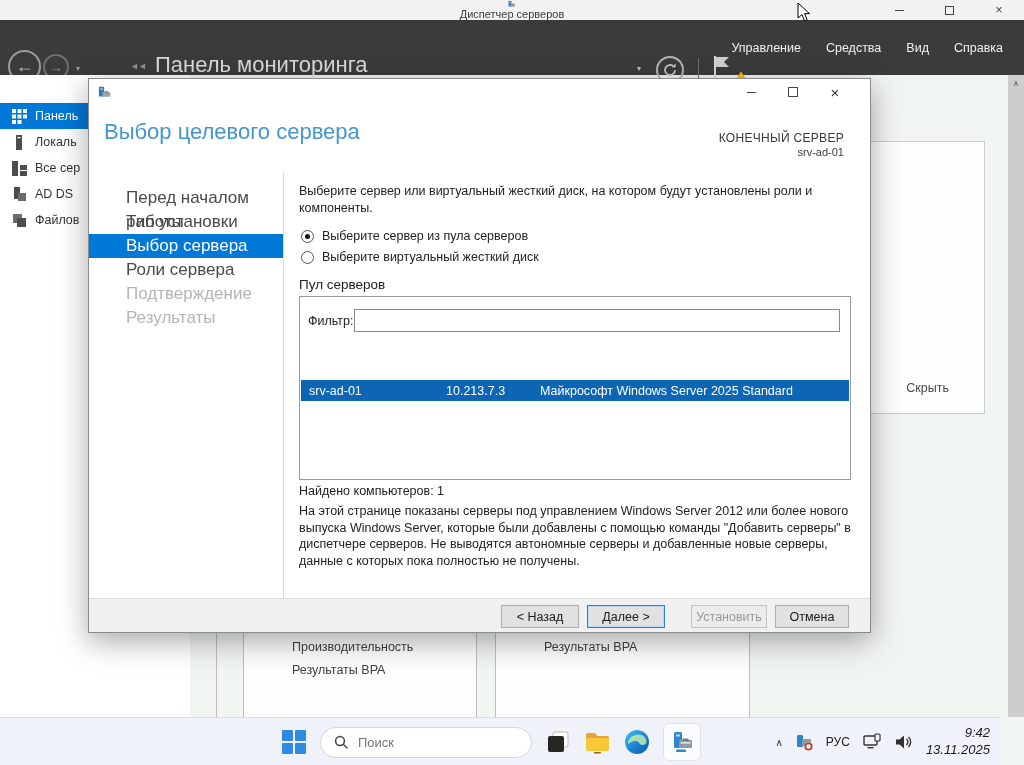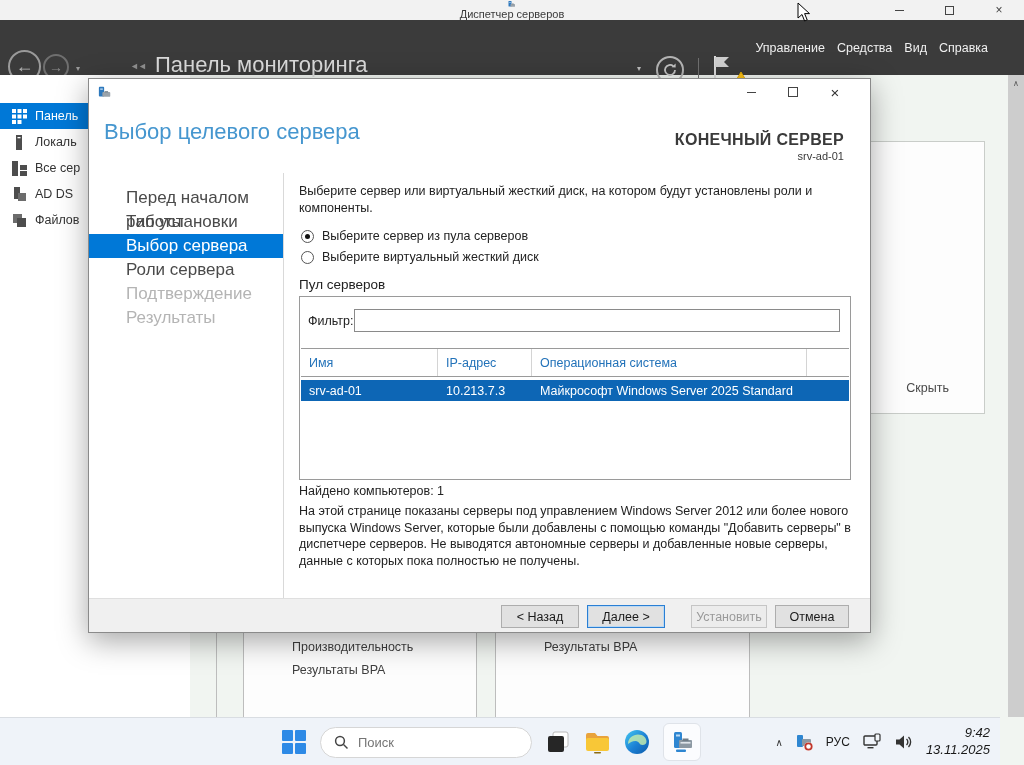--- a/index.html
+++ b/index.html
@@ -22,21 +22,21 @@
   .nav-back { left:8px; top:30px; width:33px; height:33px; border:2px solid #9a9a9a; color:#b9b9b9; font-size:18px; }
   .nav-fwd { left:43px; top:34px; width:26px; height:26px; border:2px solid #6f6f6f; color:#8b8b8b; font-size:14px; }
   .hdr-caret { position:absolute; left:76px; top:44px; font-size:8px; color:#9a9a9a; }
   .collapse { position:absolute; left:130px; top:41px; font-size:9px; letter-spacing:-1px; color:#8f8f8f; }
   .page-title { position:absolute; left:155px; top:32px; font-size:22px; font-weight:300; color:#dadada; }
   .hdr-right-caret { position:absolute; left:637px; top:44px; font-size:8px; color:#bcbcbc; }
   .refresh { position:absolute; left:656px; top:36px; width:28px; height:28px; border:2px solid #b5b5b5; border-radius:50%; display:flex; align-items:center; justify-content:center; }
   .hdr-sep { position:absolute; left:698px; top:38px; width:1px; height:24px; background:#707070; }
   .flagwrap { position:absolute; left:712px; top:35px; }
   .warnwrap { position:absolute; left:728px; top:51px; }
-  .hdr-menu { position:absolute; right:36px; top:0; height:55px; display:flex; align-items:center; gap:12px; }
+  .hdr-menu { position:absolute; right:21px; top:0; height:55px; display:flex; align-items:center; gap:25px; }
   .hdr-menu span { font-size:12.5px; color:#f0f0f0; }
 
   
   .sidebar { position:absolute; left:0; top:75px; width:190px; height:642px; background:#ffffff; }
   .side-item { display:flex; align-items:center; gap:8px; height:26px; padding-left:12px; font-size:12.5px; color:#333; white-space:nowrap; }
   .side-item.sel { background:#0078d7; color:#fff; }
   .sidebar .pad { height:28px; }
 
   
   .welcome-tile { position:absolute; left:500px; top:141px; width:485px; height:273px; background:#fdfdfd; border:1px solid #c9cdc9; }
@@ -50,21 +50,21 @@
 
   
   .dialog { position:absolute; left:88px; top:78px; width:783px; height:555px; background:#fff; border:1px solid #8a8a8a; box-shadow:0 8px 28px rgba(0,0,0,.35); z-index:20; }
   .dlg-titlebar { position:absolute; left:0; top:0; right:0; height:26px; display:flex; align-items:center; background:#fff; }
   .dlg-titlebar .t { font-size:12px; color:#1a1a1a; margin-left:6px; }
   .dlg-titlebar .app-ico { margin-left:9px; }
   .dlg-btns { position:absolute; right:14px; top:0; height:26px; display:flex; }
   .dlg-btn { width:42px; height:26px; display:flex; align-items:center; justify-content:center; color:#333; font-size:13px; }
   .wiz-heading { position:absolute; left:15px; top:40px; font-size:22px; font-weight:300; color:#4596cf; }
   .target { position:absolute; right:26px; top:52px; text-align:right; color:#3a3a3a; }
-  .target .lab { font-size:16px; font-weight:bold; letter-spacing:.3px;text-align:right; }
+  .target .lab { font-size:12px; font-weight:normal; letter-spacing:.3px;text-align:right; }
   .target .srv { font-size:11px; margin-top:1px; }
   .wiz-nav { position:absolute; left:0; top:94px; width:195px; height:425px; border-right:1px solid #d9d9d9; padding-top:13px; }
   .wiz-nav-item { height:24px; line-height:24px; padding-left:37px; font-size:17px; color:#4a4a4a; }
   .wiz-nav-item.sel { background:#0078d7; color:#fff; }
   .wiz-nav-item.dis { color:#b4b4b4; }
   .intro { position:absolute; left:210px; top:104px; width:565px; font-size:12.5px; line-height:17px; color:#222; }
   .radio-row { position:absolute; left:212px; display:flex; align-items:center; gap:8px; font-size:12.5px; color:#222; }
   .radio { width:13px; height:13px; border:1px solid #555; border-radius:50%; background:#fff; position:relative; }
   .radio.on::after { content:""; position:absolute; left:3px; top:3px; width:5px; height:5px; border-radius:50%; background:#111; }
   .pool-label { position:absolute; left:210px; top:198px; font-size:13.5px; color:#222; }
@@ -269,26 +269,20 @@
     <div class="radio-row" style="top:171px">
       <span class="radio"></span>
       <span>Выберите виртуальный жесткий диск</span>
     </div>
 
     <div class="pool-label">Пул серверов</div>
 
     <div class="groupbox">
       <span class="filter-lab">Фильтр:</span>
       <input class="filter-input" value="" style="">
-      <div class="tbl-head">
-        <div class="th c1">Имя</div>
-        <div class="th c2">IP-адрес</div>
-        <div class="th c3">Операционная система</div>
-        <div class="th c4"></div>
-      </div>
       <div class="tbl-row">
         <div class="td c1">srv-ad-01</div>
         <div class="td c2">10.213.7.3</div>
         <div class="td c3">Майкрософт Windows Server 2025 Standard</div>
       </div>
     </div>
 
     <div class="found">Найдено компьютеров: 1</div>
     <div class="desc">На этой странице показаны серверы под управлением Windows Server 2012 или более нового выпуска Windows Server, которые были добавлены с помощью команды "Добавить серверы" в диспетчере серверов. Не выводятся автономные серверы и добавленные новые серверы, данные с которых пока полностью не получены.</div>
 

